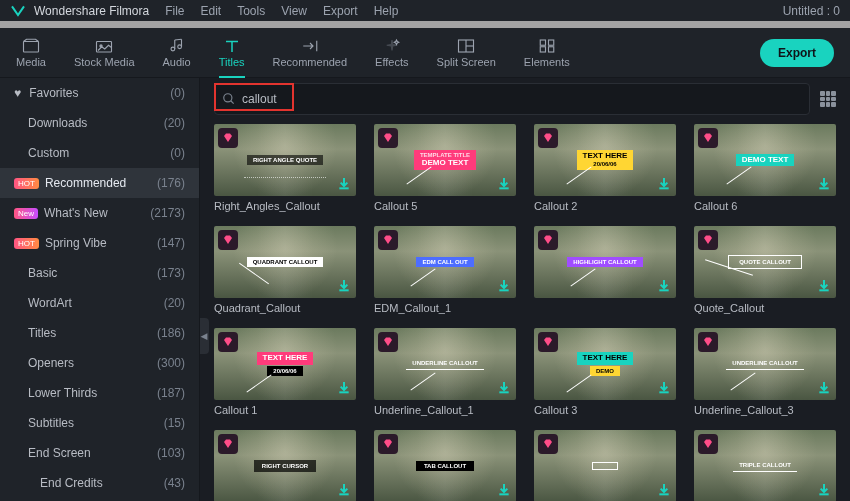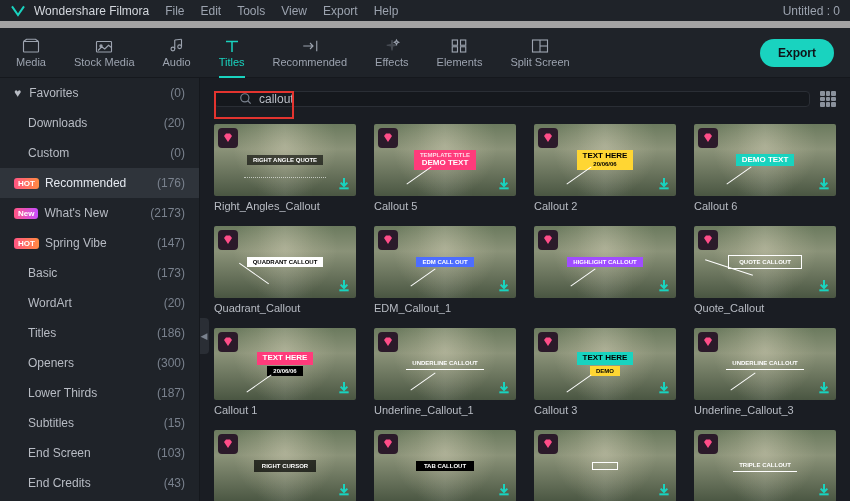--- a/index.html
+++ b/index.html
@@ -15,30 +15,30 @@
 .tool-btn .ic{width:18px;height:16px;display:flex;align-items:center;justify-content:center}
 .tool-btn span.lbl{font-size:11px}
 .tool-btn.active{color:#19d3bf}
 .tool-btn.active::after{content:"";position:absolute;bottom:-6px;left:0;right:0;height:2px;background:#19d3bf}
 .spacer{flex:1}
 .export-btn{background:#19d3bf;color:#0f1419;border:none;padding:7px 18px;border-radius:14px;font-size:12px;font-weight:600;cursor:pointer}
 .main{display:flex;height:calc(100% - 78px)}
 .sidebar{width:200px;background:#1f2329;overflow-y:auto;border-right:1px solid #15181d}
 .sb-item{display:flex;align-items:center;padding:8px 14px;cursor:pointer;font-size:12px}
 .sb-item.sel{background:#2f343b}
-.sb-item .hot{font-size:8px;font-weight:700;padding:1px 4px;border-radius:3px;margin-right:6px;color:#fff}
+.sb-item .hot{font-size:8px;font-weight:400;padding:1px 4px;border-radius:3px;margin-right:6px;color:#fff}
 .sb-item .badge-hot{background:linear-gradient(90deg,#ff5582,#ff8b42)}
 .sb-item .badge-new{background:linear-gradient(90deg,#ff5582,#c74dff)}
 .sb-item .heart{margin-right:8px;color:#b8bcc4}
 .sb-item .name{flex:1;color:#b8bcc4}
 .sb-item.sel .name{color:#e5e9f0}
 .sb-item .cnt{color:#7a828e;font-size:12px}
 .content{flex:1;background:#1a1d23;display:flex;flex-direction:column}
 .search-row{height:42px;display:flex;align-items:center;padding:8px 14px;gap:10px}
-.search-box{flex:1;background:#15181d;border:1px solid #2a2e35;border-radius:4px;height:16px;display:flex;align-items:center;padding:0 24px;position:relative}
+.search-box{flex:1;background:#15181d;border:1px solid #2a2e35;border-radius:4px;height:32px;display:flex;align-items:center;padding:0 7px;position:relative}
 .search-hl{position:absolute;top:-1px;left:-1px;width:80px;height:28px;border:2px solid #e3342f;pointer-events:none}
 .search-box input{background:transparent;border:none;color:#b8bcc4;font-size:12px;flex:1;outline:none;margin-left:6px}
 .grid-icon{width:16px;height:16px;cursor:pointer;display:grid;grid-template-columns:repeat(3,1fr);grid-template-rows:repeat(3,1fr);gap:1px}
 .grid-icon i{background:#8a919c;border-radius:1px}
 .grid{flex:1;overflow-y:auto;padding:4px 14px;display:grid;grid-template-columns:repeat(4,1fr);gap:14px 18px;align-content:start;position:relative}
 .collapse{position:absolute;left:-1px;top:198px;width:10px;height:36px;background:#2a2e35;border-radius:0 4px 4px 0;display:flex;align-items:center;justify-content:center;cursor:pointer;color:#7a828e;font-size:9px}
 .card{display:flex;flex-direction:column;gap:4px;cursor:pointer}
 .thumb{width:100%;height:72px;background:linear-gradient(180deg,#6b7a5e 0%,#8a9278 35%,#4a5642 100%);border-radius:2px;position:relative;overflow:hidden}
 .thumb::before{content:"";position:absolute;inset:0;background:radial-gradient(circle at 50% 30%,rgba(240,230,200,.3),transparent 60%),linear-gradient(90deg,transparent 30%,rgba(255, 255, 255, 0.08) 50%,transparent 70%);}
 .diamond{position:absolute;top:4px;left:4px;width:20px;height:20px;background:#2b1a2a;border-radius:4px;display:flex;align-items:center;justify-content:center;z-index:2}
@@ -125,37 +125,37 @@
         <svg width="18" height="16" viewBox="0 0 24 20" fill="none" stroke="currentColor" stroke-width="1.5">
           <path d="M12 2 L13 8 L19 9 L13 10 L12 16 L11 10 L5 9 L11 8 Z" fill="currentColor" opacity="0.3"></path>
           <path d="M18 2 L19 4 L21 5 L19 6 L18 8 L17 6 L15 5 L17 4 Z"></path>
         </svg>
       </div>
       <span class="lbl">Effects</span>
     </div>
     <div class="tool-btn">
       <div class="ic">
         <svg width="18" height="16" viewBox="0 0 24 20" fill="none" stroke="currentColor" stroke-width="1.5">
+          <rect x="2" y="2" width="20" height="16"></rect>
+          <line x1="12" y1="2" x2="12" y2="18"></line>
+          <line x1="12" y1="10" x2="22" y2="10"></line>
+        </svg>
+      </div>
+      <span class="lbl">Split Screen</span>
+    </div>
+    <div class="tool-btn">
+      <div class="ic">
+        <svg width="18" height="16" viewBox="0 0 24 20" fill="none" stroke="currentColor" stroke-width="1.5">
           <rect x="3" y="2" width="7" height="7"></rect>
           <rect x="14" y="2" width="7" height="7"></rect>
           <rect x="3" y="11" width="7" height="7"></rect>
           <rect x="14" y="11" width="7" height="7"></rect>
         </svg>
       </div>
       <span class="lbl">Elements</span>
-    </div>
-    <div class="tool-btn">
-      <div class="ic">
-        <svg width="18" height="16" viewBox="0 0 24 20" fill="none" stroke="currentColor" stroke-width="1.5">
-          <rect x="2" y="2" width="20" height="16"></rect>
-          <line x1="12" y1="2" x2="12" y2="18"></line>
-          <line x1="12" y1="10" x2="22" y2="10"></line>
-        </svg>
-      </div>
-      <span class="lbl">Split Screen</span>
     </div>
     <div class="spacer"></div>
   <button class="export-btn">Export</button>
 </div>
 
 <div class="main">
   <div class="sidebar" id="sidebar">
       <div class="sb-item">
         <span class="heart">♥</span>
         <span class="name">Favorites</span>
@@ -205,21 +205,21 @@
         <span class="cnt">(187)</span>
       </div>
       <div class="sb-item" style="padding-left: 28px;">
         <span class="name">Subtitles</span>
         <span class="cnt">(15)</span>
       </div>
       <div class="sb-item" style="padding-left: 28px;">
         <span class="name">End Screen</span>
         <span class="cnt">(103)</span>
       </div>
-      <div class="sb-item" style="padding-left: 28px;">
+      <div class="sb-item" style="padding-left: 40px;">
         <span class="name">End Credits</span>
         <span class="cnt">(43)</span>
       </div>
       <div class="sb-item" style="padding-left: 28px;"></div>
     </div>
   <div class="content">
     <div class="search-row">
       <div class="search-box">
         <div class="search-hl"></div>
         <svg width="14" height="14" viewBox="0 0 24 24" fill="none" stroke="#7a828e" stroke-width="2">

